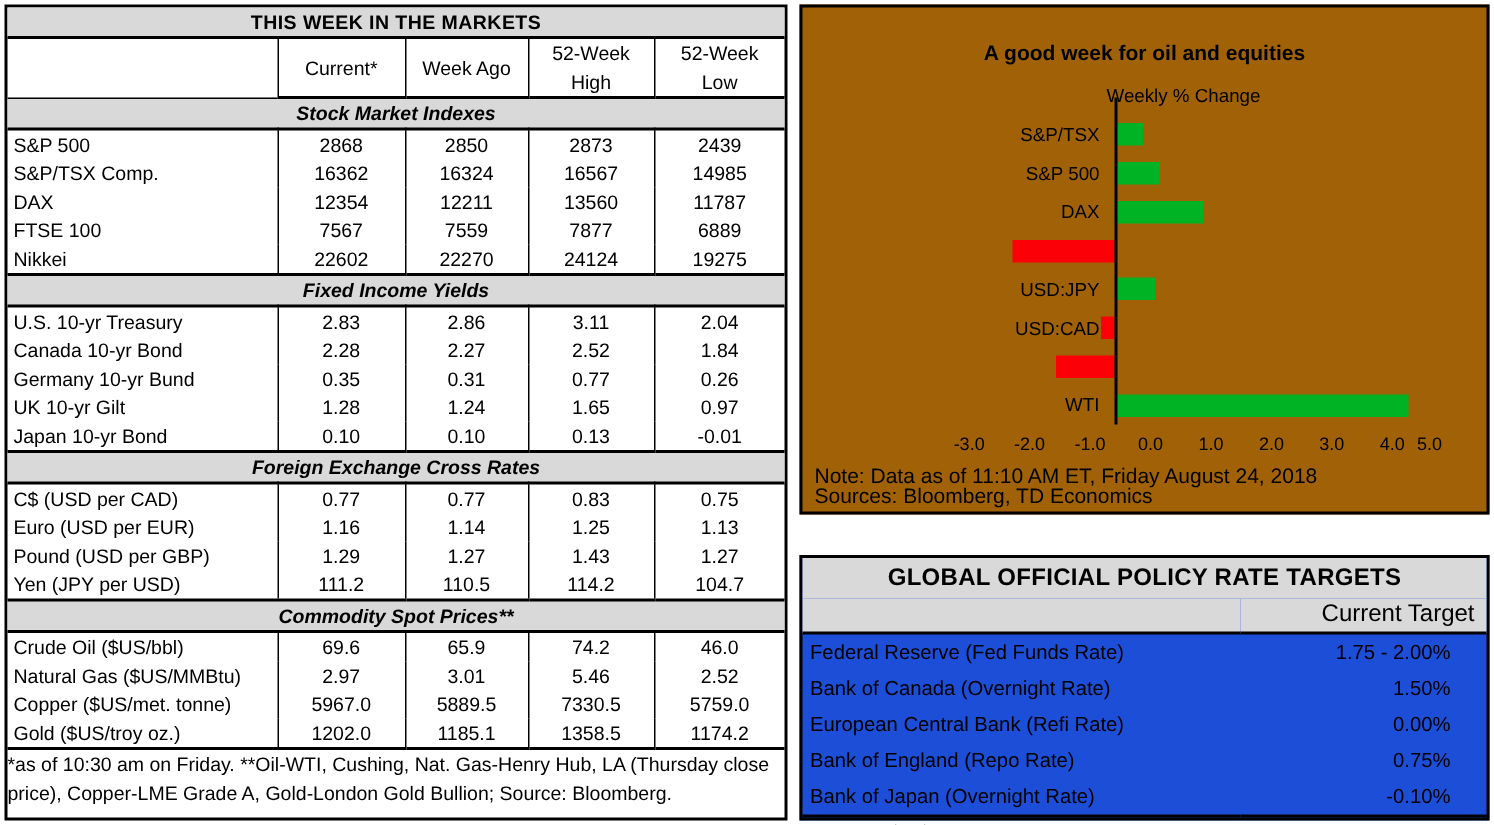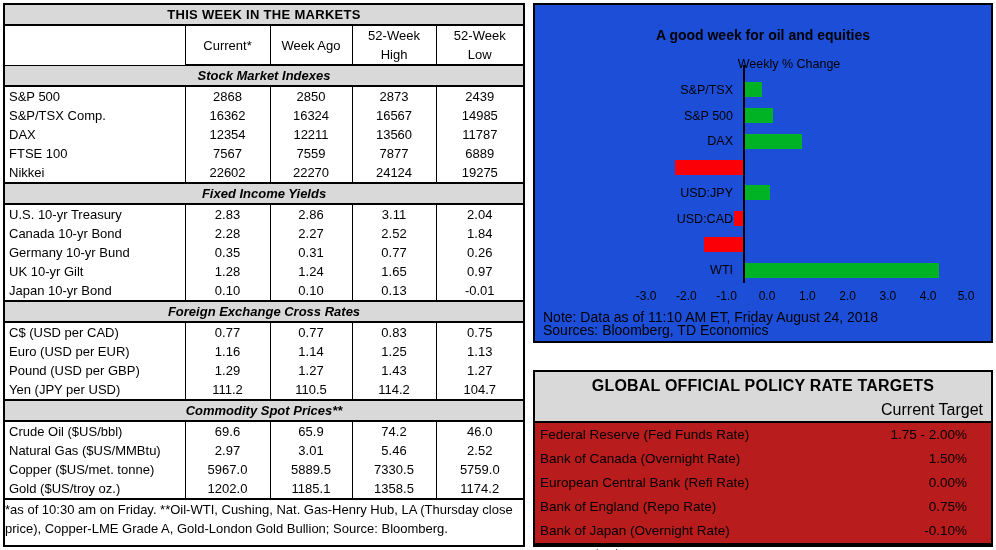--- a/index.html
+++ b/index.html
@@ -14,35 +14,35 @@
   .colhead td{text-align:center;font-size:13px;vertical-align:middle;height:38px;line-height:14px;border-bottom:2px solid #000;}
   .colhead td.blank{border:0;}
   .section-row td{background:#d9d9d9;text-align:center;font-weight:bold;font-size:14.5px;height:22px;line-height:22px;border-top:1px solid #000;border-bottom:2px solid #000;font-style:italic;}
   .data-row td.lbl{text-align:left;padding-left:4px;}
   .data-row td.num{text-align:center;border-left:1px solid #000;}
   .colhead td.num{border-left:1px solid #000;border-bottom:2px solid #000;}
   .lastdata td{border-bottom:2px solid #000;}
   .foot-row td{border-top:0;font-size:9.5px;line-height:11.5px;text-align:left;padding:2px 4px 0 4px;height:30px;vertical-align:top;}
 
   
-  .chart-panel{position:absolute;left:533px;top:3px;width:460px;height:340px;border:2px solid #000;box-sizing:border-box;background:#1d4ed8;}
+  .chart-panel{position:absolute;left:533px;top:3px;width:460px;height:340px;border:2px solid #000;box-sizing:border-box;background:#a16207;}
   .chart-title{text-align:center;font-size:14px;font-weight:bold;margin-top:22px;}
   .chart-sub{position:absolute;left:0;right:0;top:52px;text-align:center;font-size:12.5px;padding-left:52px;}
   .plot{position:absolute;left:0;top:72px;width:456px;height:206px;}
   .cat-label{position:absolute;right:0;font-size:12.5px;text-align:right;width:100px;line-height:14px;}
   .zero-axis{position:absolute;background:#000;width:2px;}
   .bar{position:absolute;height:15px;}
   .bar.pos{background:#00b324;}
   .bar.neg{background:#fb0007;}
   .axis-ticks{position:absolute;left:0;top:284px;width:456px;height:16px;margin-left:24px;}
   .tick{position:absolute;font-size:12px;transform:translateX(-50%);}
   .chart-note{position:absolute;left:8px;top:306px;font-size:14px;line-height:12.5px;}
 
   
-  .policy-panel{position:absolute;left:533px;top:370px;width:460px;height:177px;border:2px solid #000;box-sizing:border-box;background:#b91c1c;}
+  .policy-panel{position:absolute;left:533px;top:370px;width:460px;height:177px;border:2px solid #000;box-sizing:border-box;background:#1d4ed8;}
   table.pol{width:100%;border-collapse:collapse;table-layout:fixed;}
   .pol .ptitle td{background:#d9d9d9;text-align:center;font-weight:bold;font-size:16px;height:25px;line-height:25px;letter-spacing:.2px;}
   .pol .phead td{background:#d9d9d9;font-size:16px;height:20px;line-height:20px;border-bottom:2px solid #000;}
   .pol .phead td.r{text-align:right;padding-right:8px;}
   .pol .prow td{font-size:13.5px;height:22px;line-height:22px;}
   .pol .prow td.name{text-align:left;padding-left:5px;margin-top:18px;}
   .pol .prow td.val{text-align:right;padding-right:24px;}
   .pol .plast td{border-bottom:2px solid #000;}
   .pol .psrc td{font-size:8.5px;text-align:left;padding-left:4px;height:14px;line-height:14px;}
 </style>
@@ -240,21 +240,21 @@
       </div>
     <div class="axis-ticks" id="axis-ticks">
         <div class="tick" style="left:87.10000000000001px;">-3.0</div>
         <div class="tick" style="left:127.4px;">-2.0</div>
         <div class="tick" style="left:167.7px;">-1.0</div>
         <div class="tick" style="left:208px;">0.0</div>
         <div class="tick" style="left:248.3px;">1.0</div>
         <div class="tick" style="left:288.6px;">2.0</div>
         <div class="tick" style="left:328.9px;">3.0</div>
         <div class="tick" style="left:369.2px;">4.0</div>
-        <div class="tick" style="left:407px;">5.0</div>
+        <div class="tick" style="left:394px;">5.0</div>
         <div class="tick" style="left:449.79999999999995px;">6.0</div>
       </div>
     <div class="chart-note">
       <div>Note: Data as of  11:10  AM ET, Friday August 24, 2018</div>
       <div>Sources: Bloomberg, TD Economics</div>
     </div>
   </div>
 
   <div class="policy-panel">
     <table class="pol">

